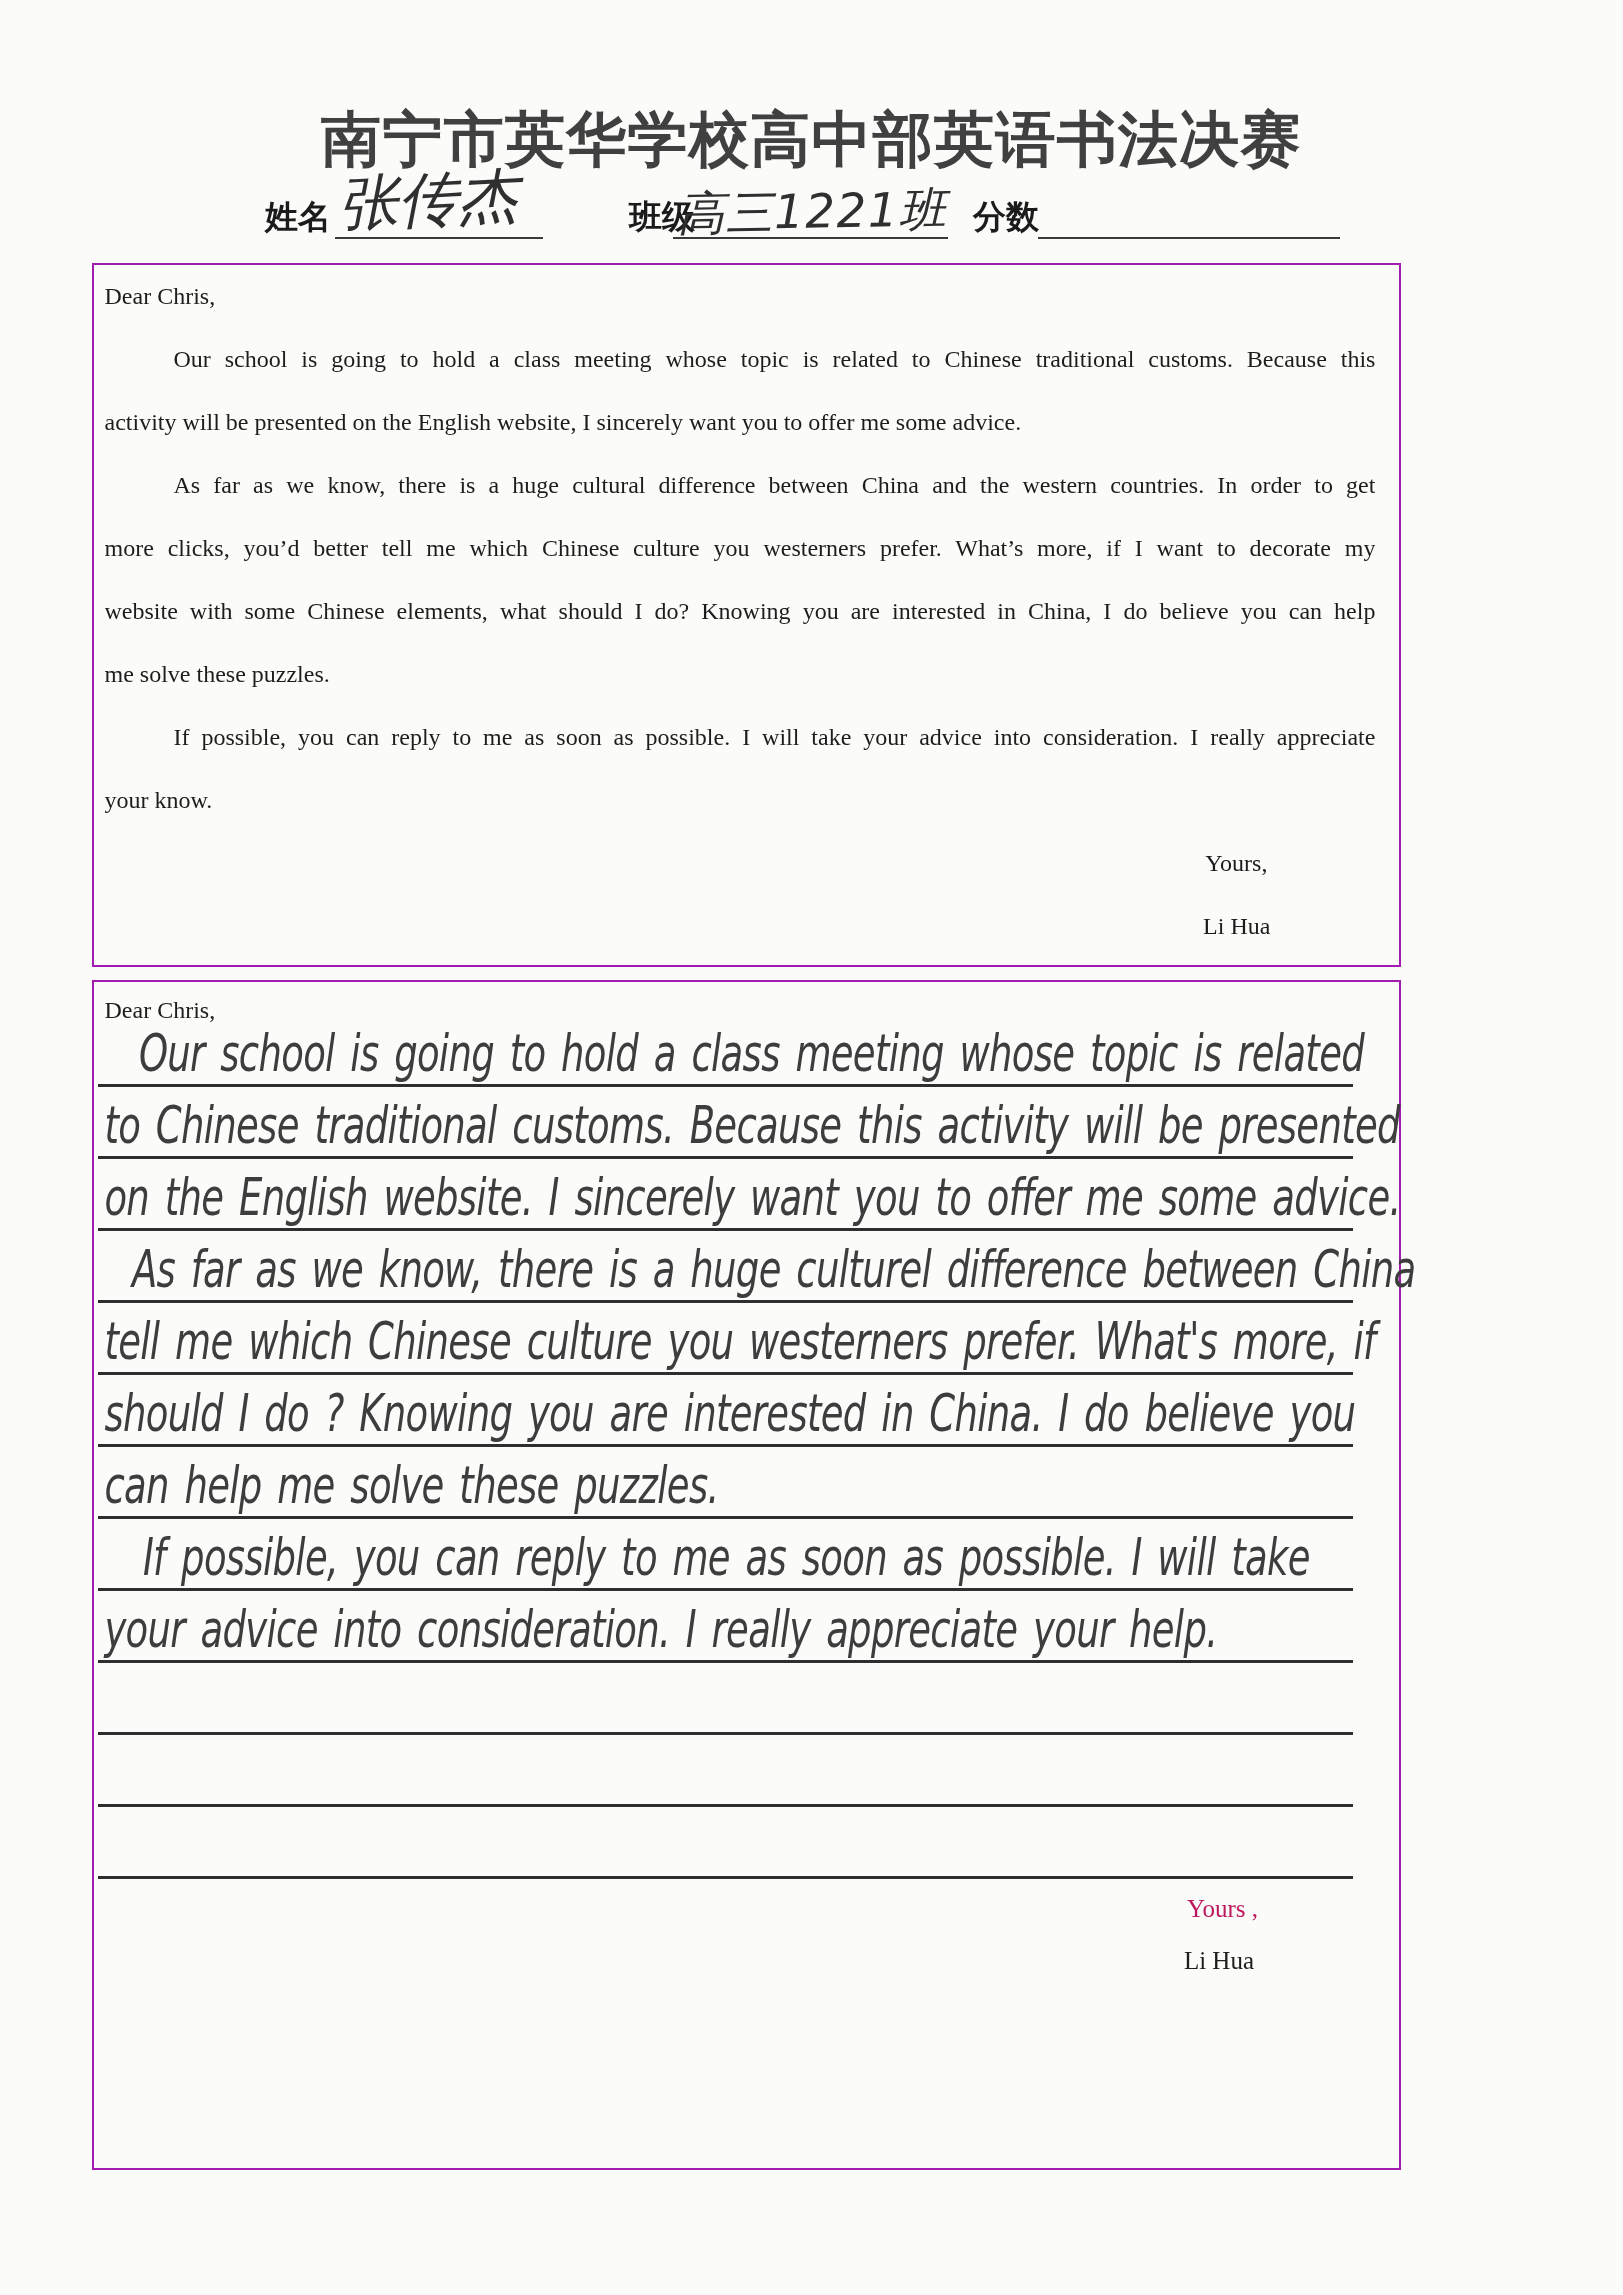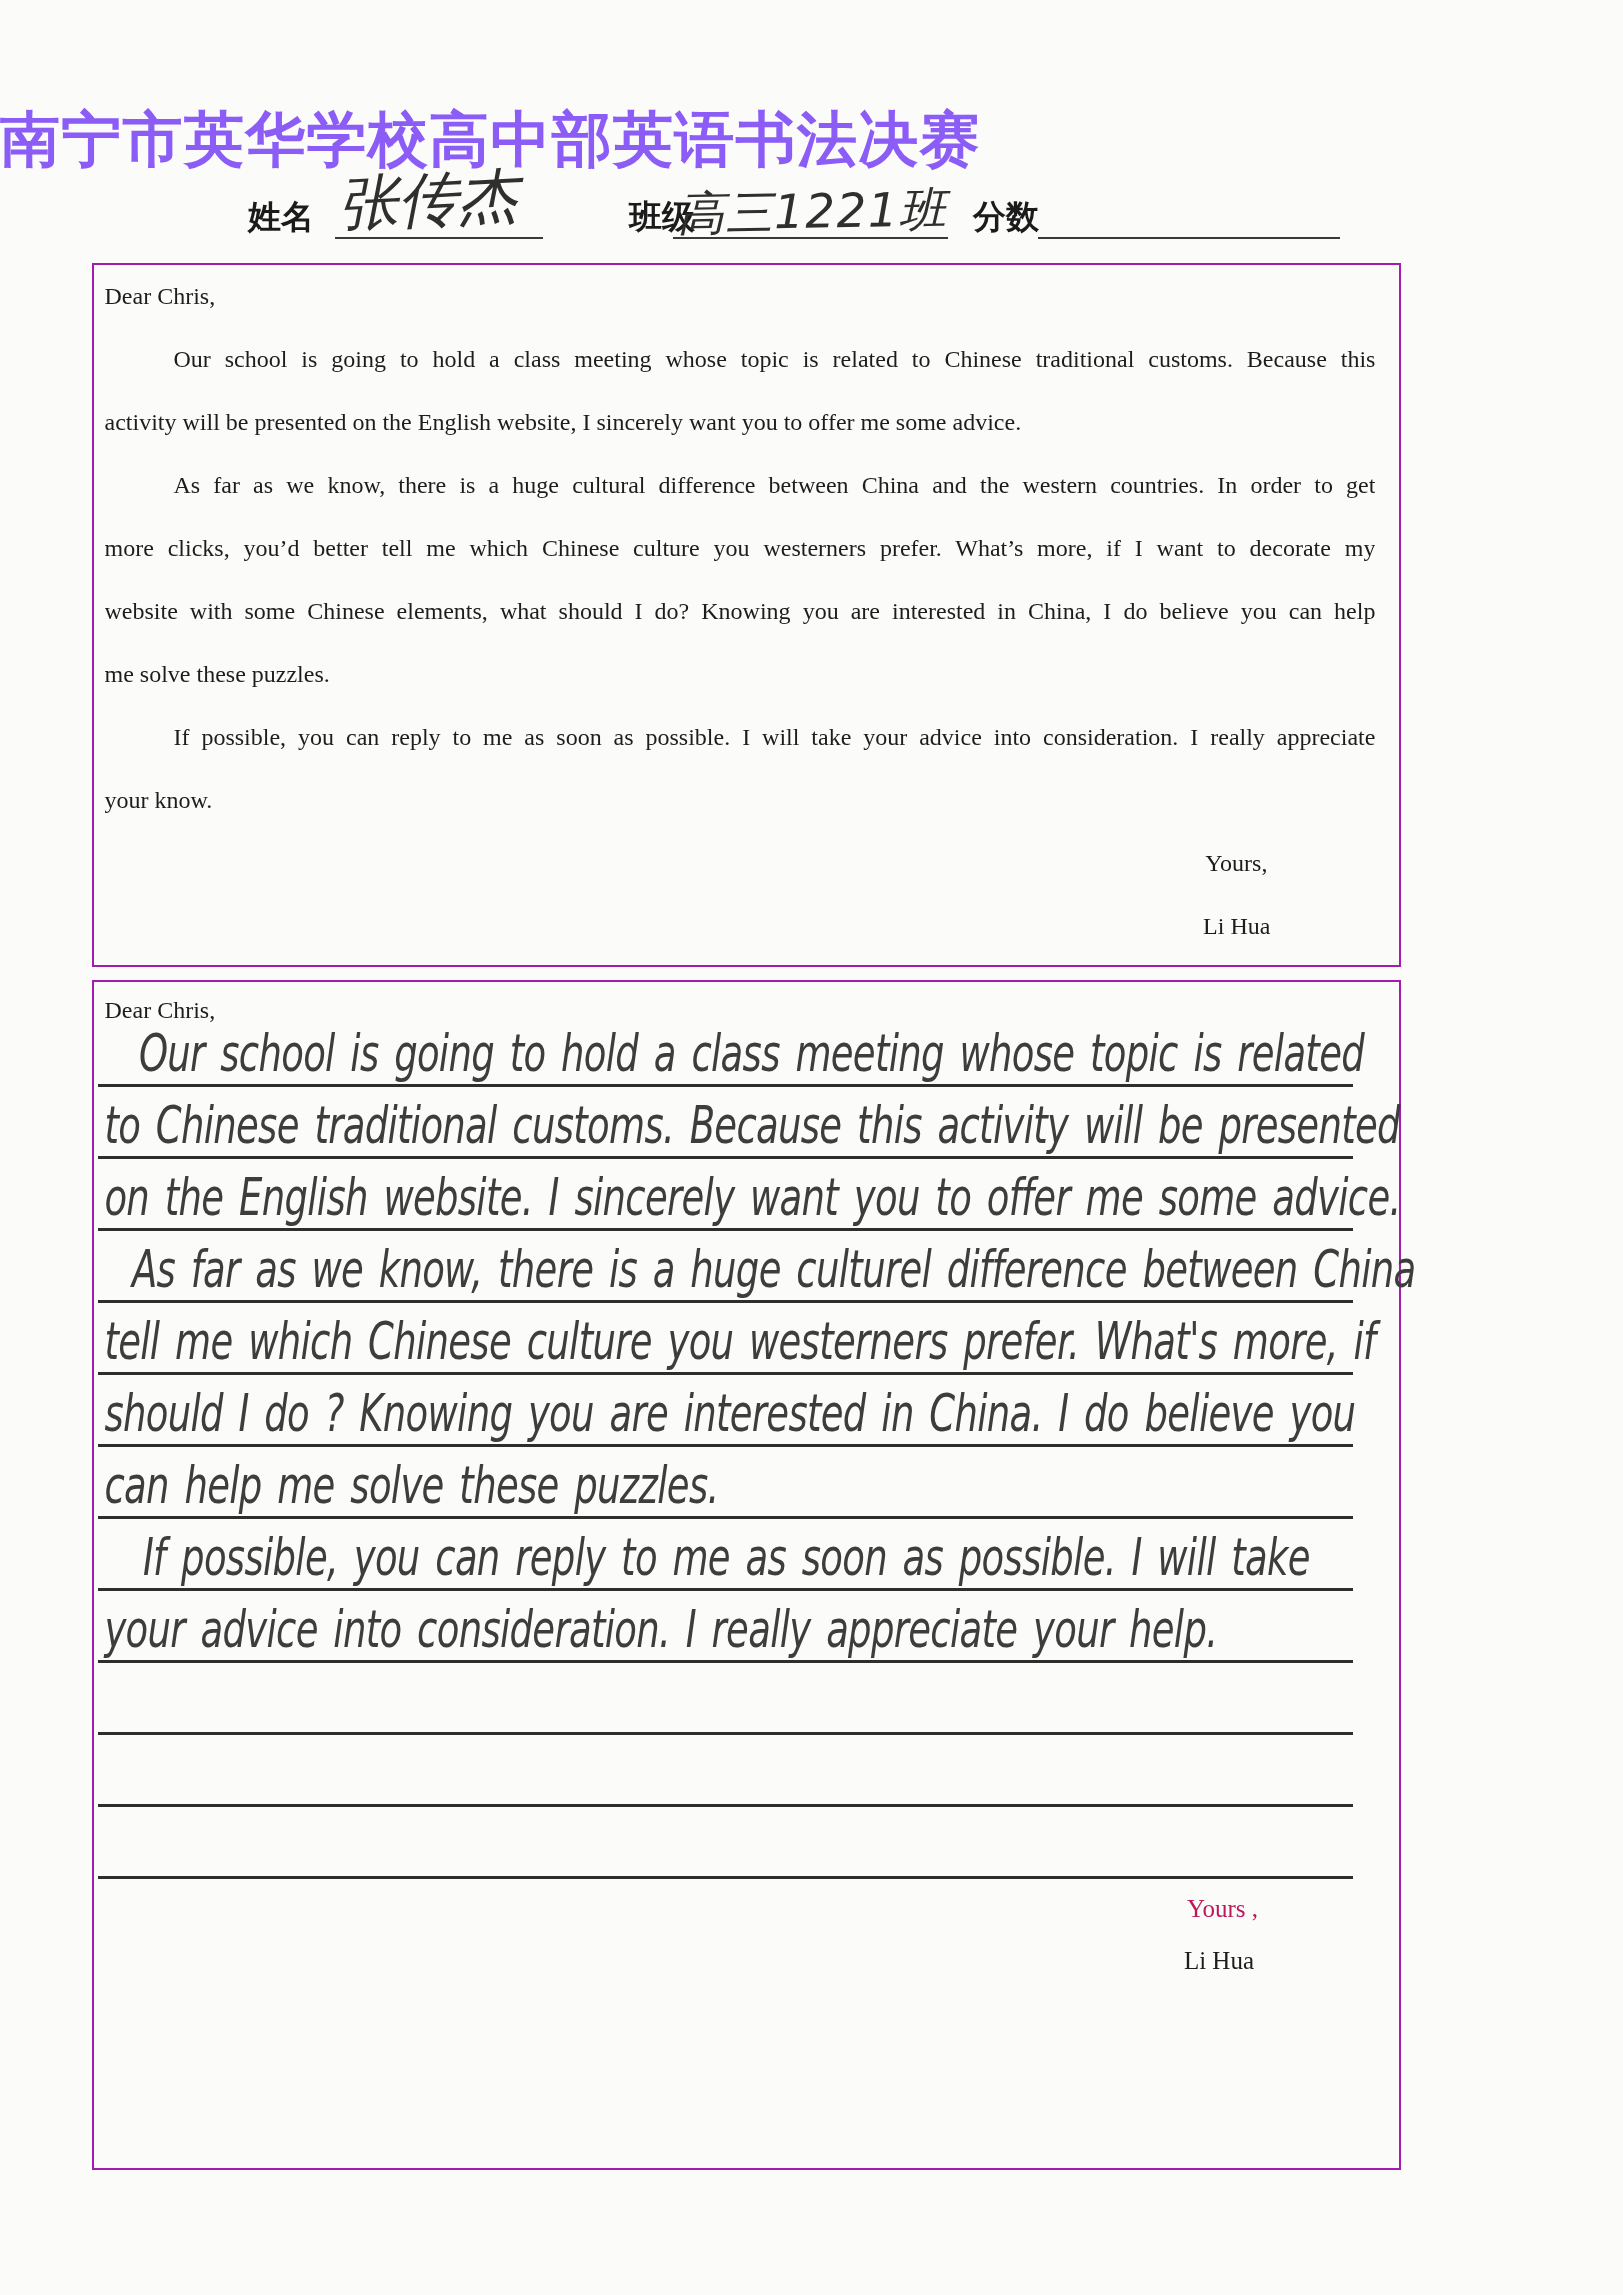--- a/index.html
+++ b/index.html
@@ -8,23 +8,23 @@
     position:relative;
     background:#fbfbf9;
     font-family:"Liberation Serif","DejaVu Serif",serif;
     color:#1e1e1e;
     overflow:hidden;
   }
 
   
   .title {
     position:absolute; top:103px; left:0; width:100%;
-    text-align:left;
+    text-align:center;
     font-family:"DejaVu Sans","Liberation Sans",sans-serif;
-    font-weight:700; font-size:60px; letter-spacing:1.3px; color:#8b5cf6;
+    font-weight:700; font-size:60px; letter-spacing:1.3px; color:#404040;
     line-height:72px;
   }
   .hdr-label {
     position:absolute; top:194px;
     font-family:"DejaVu Sans","Liberation Sans",sans-serif;
     font-weight:600; font-size:33px; color:#1b1b1b; line-height:46px;
   }
   .hdr-line {
     position:absolute;
     border-bottom:2px solid #3a3a3a;
@@ -85,21 +85,21 @@
   .hw-signature {
     margin-top:7.9px; text-align:right; padding-right:145px;
     font-size:25px; line-height:45px; color:#1d1d1d;
   }
 </style>
 </head>
 <body>
 
 <div class="title">南宁市英华学校高中部英语书法决赛</div>
 
-<div class="hdr-label" style="left:248px;">姓名</div>
+<div class="hdr-label" style="left:265px;">姓名</div>
 <div class="hdr-line" style="left:335px; width:208px;">
   <span class="hand-cn name-val">张传杰</span>
 </div>
 
 <div class="hdr-label" style="left:629px;">班级</div>
 <div class="hdr-line" style="left:673px; width:275px;">
   <span class="hand-cn class-val">高三1221班</span>
 </div>
 
 <div class="hdr-label" style="left:973px;">分数</div>

